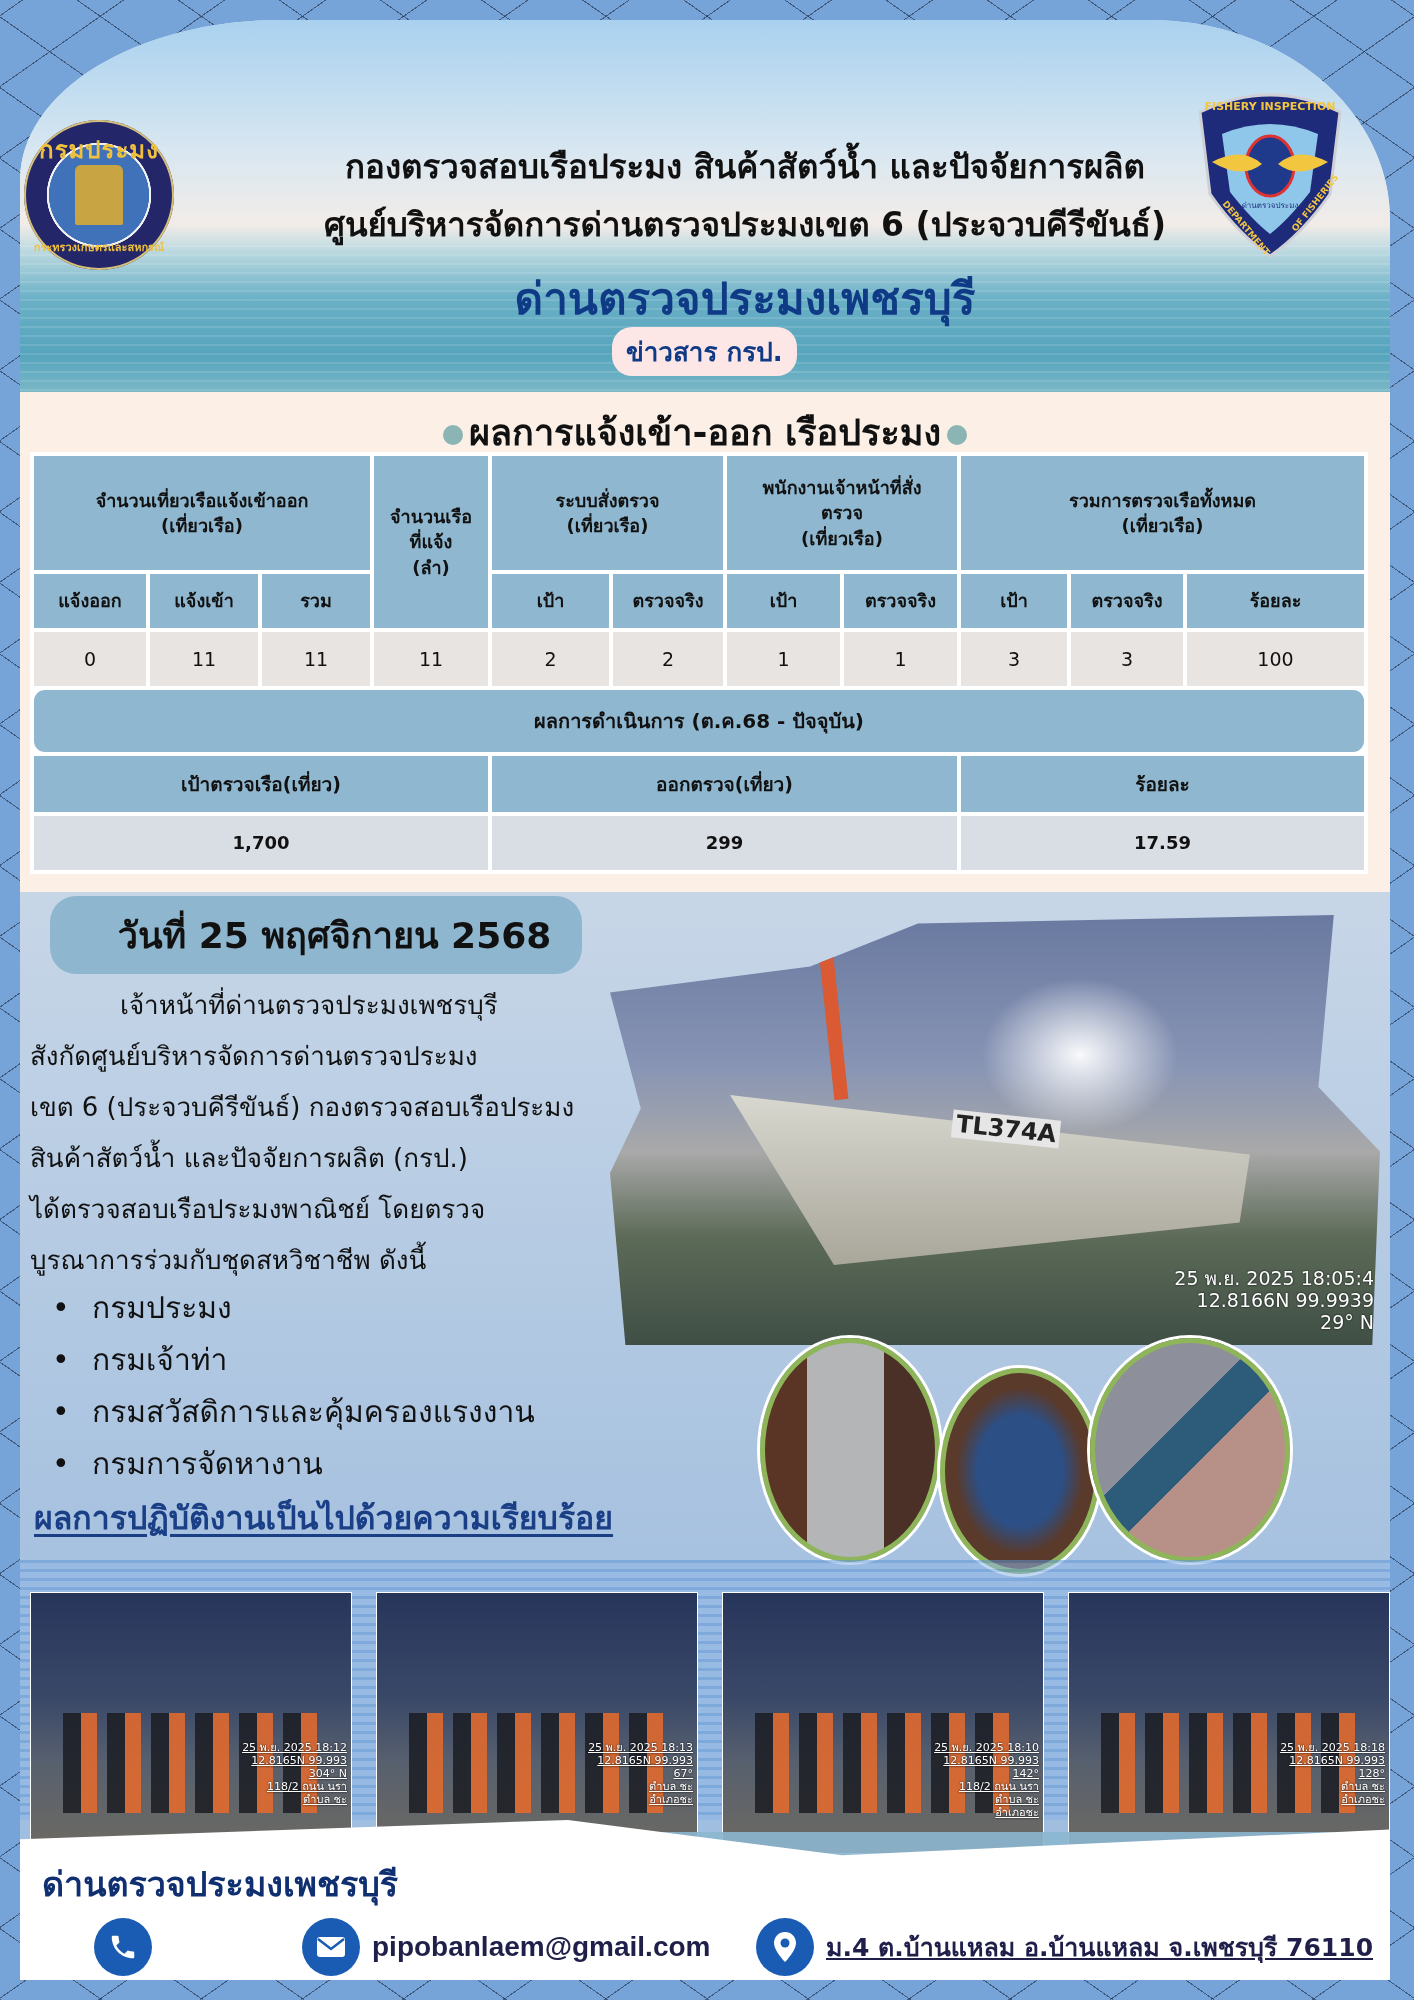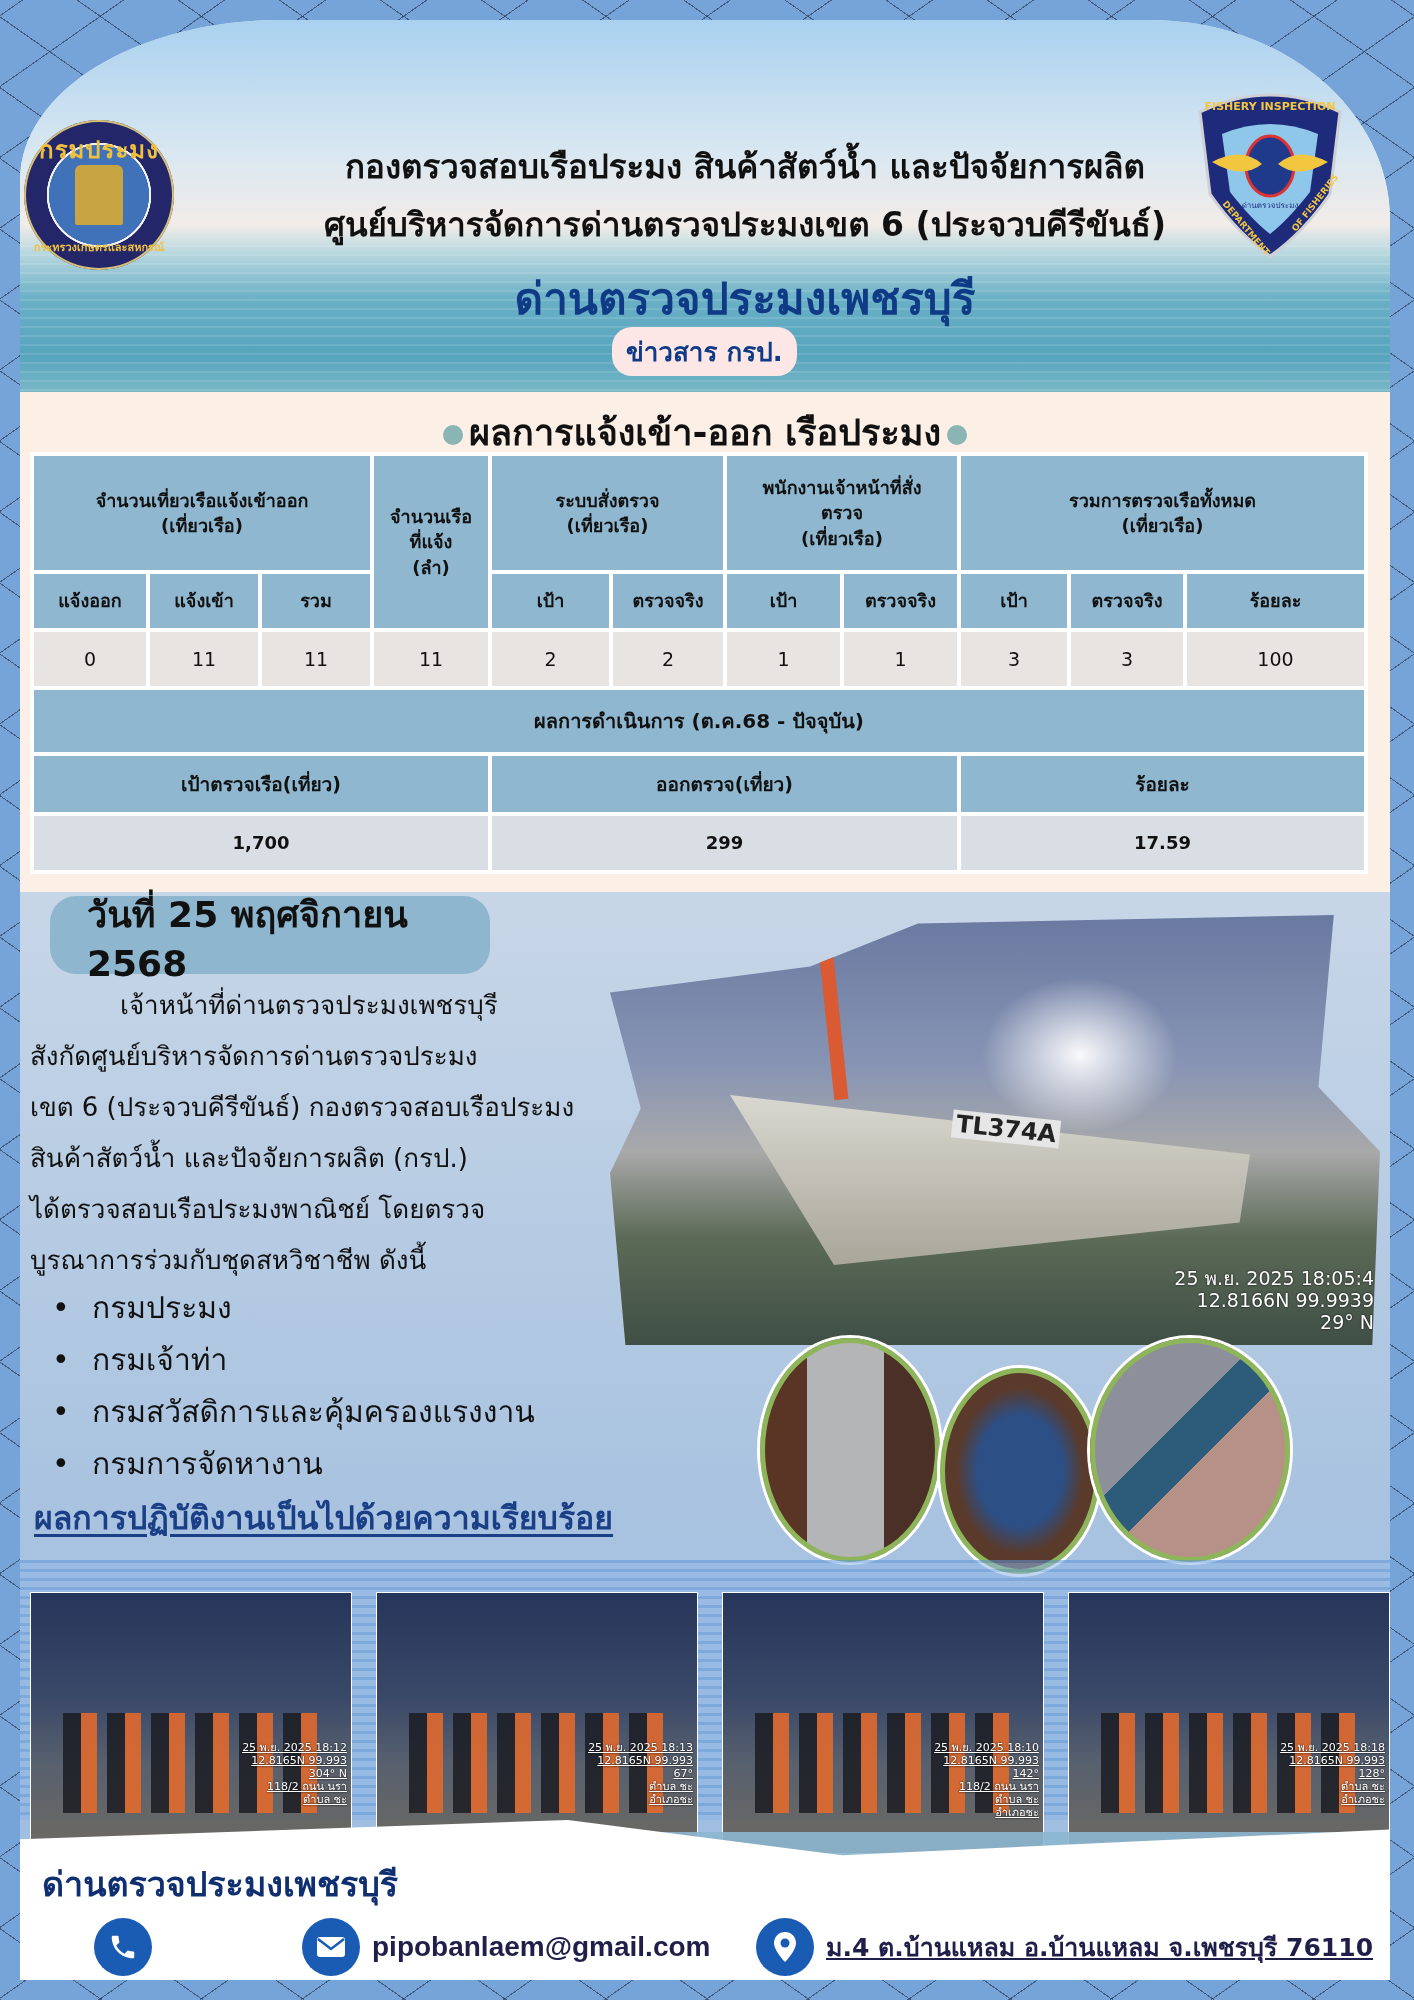--- a/index.html
+++ b/index.html
@@ -81,25 +81,25 @@
     border-collapse: separate; border-spacing: 4px; background: #ffffff;
   }
   table.main td {
     background: #8fb8d0; text-align: center; vertical-align: middle;
     font-weight: bold; font-size: 18px; color: #111; line-height: 1.4;
   }
   table.main td.val { background: #e8e4e2; font-weight: normal; font-size: 19px; height: 54px; }
   table.main td.val2 { background: #d9dee4; font-weight: bold; font-size: 18px; height: 54px; }
   table.main tr.h1 td { height: 114px; }
   table.main tr.h2 td { height: 54px; }
-  table.main tr.h3 td { height: 62px; font-size: 20px; }
+  table.main tr.h3 td { height: 62px; font-size: 20px; border-radius: 11px; }
   table.main tr.h4 td { height: 56px; font-size: 19px; }
   
   .date-pill {
-    position: absolute; left: 30px; top: 876px; width: 440px; height: 78px; border-radius: 26px;
+    position: absolute; left: 30px; top: 876px; width: 532px; height: 78px; border-radius: 26px;
     background: #8fb6cf; font-weight: bold; font-size: 36px; color: #111;
     display: flex; align-items: center; justify-content: center; padding-left: 37px;
   }
   .body-text {
     position: absolute; left: 10px; top: 960px; width: 600px; font-size: 26px; line-height: 51px; color: #111;
   }
   .body-text p { white-space: nowrap; }
   .body-text p.indent { padding-left: 90px; }
   .bullets { position: absolute; left: 32px; top: 1262px; list-style: none; font-size: 30px; line-height: 52px; }
   .bullets li::before { content: "•"; display: inline-block; width: 40px; font-size: 30px; }

